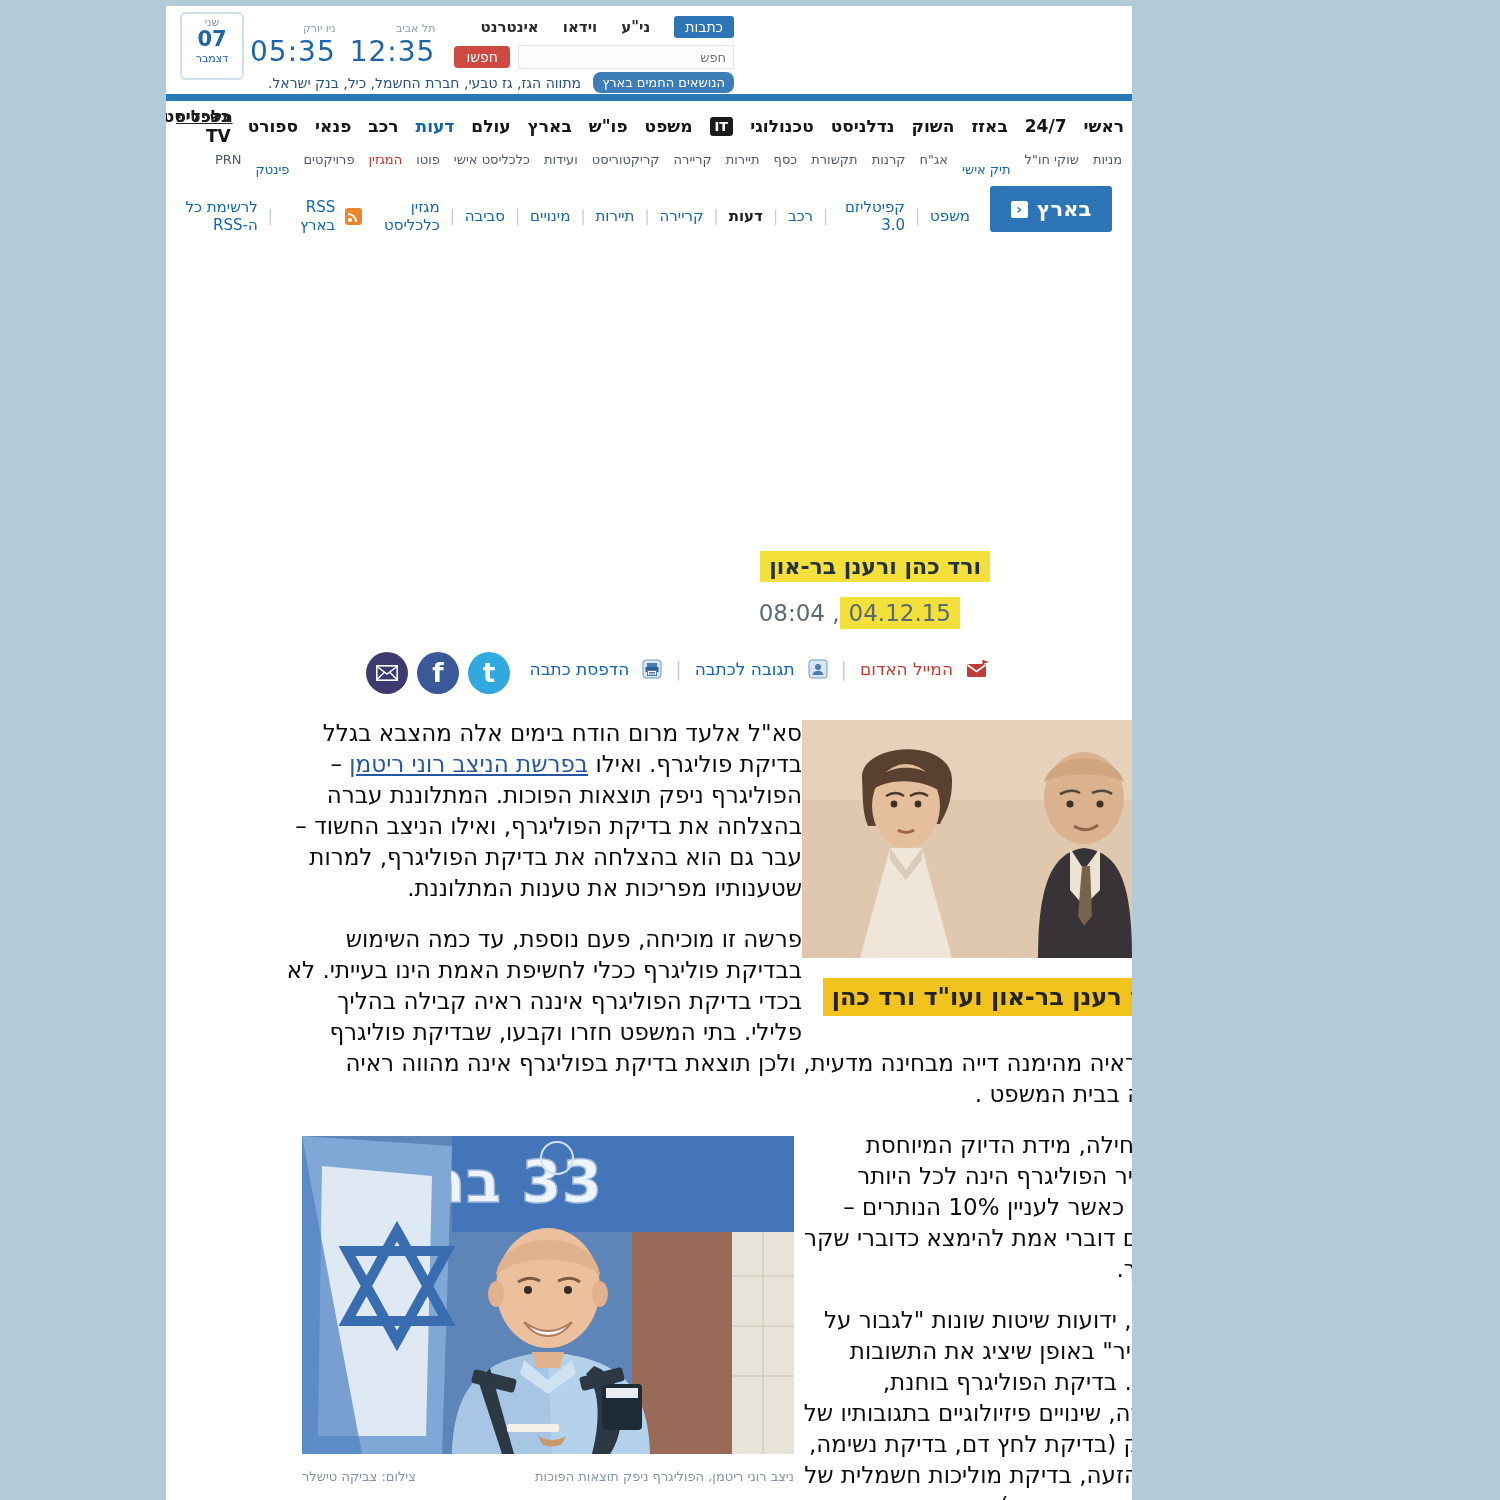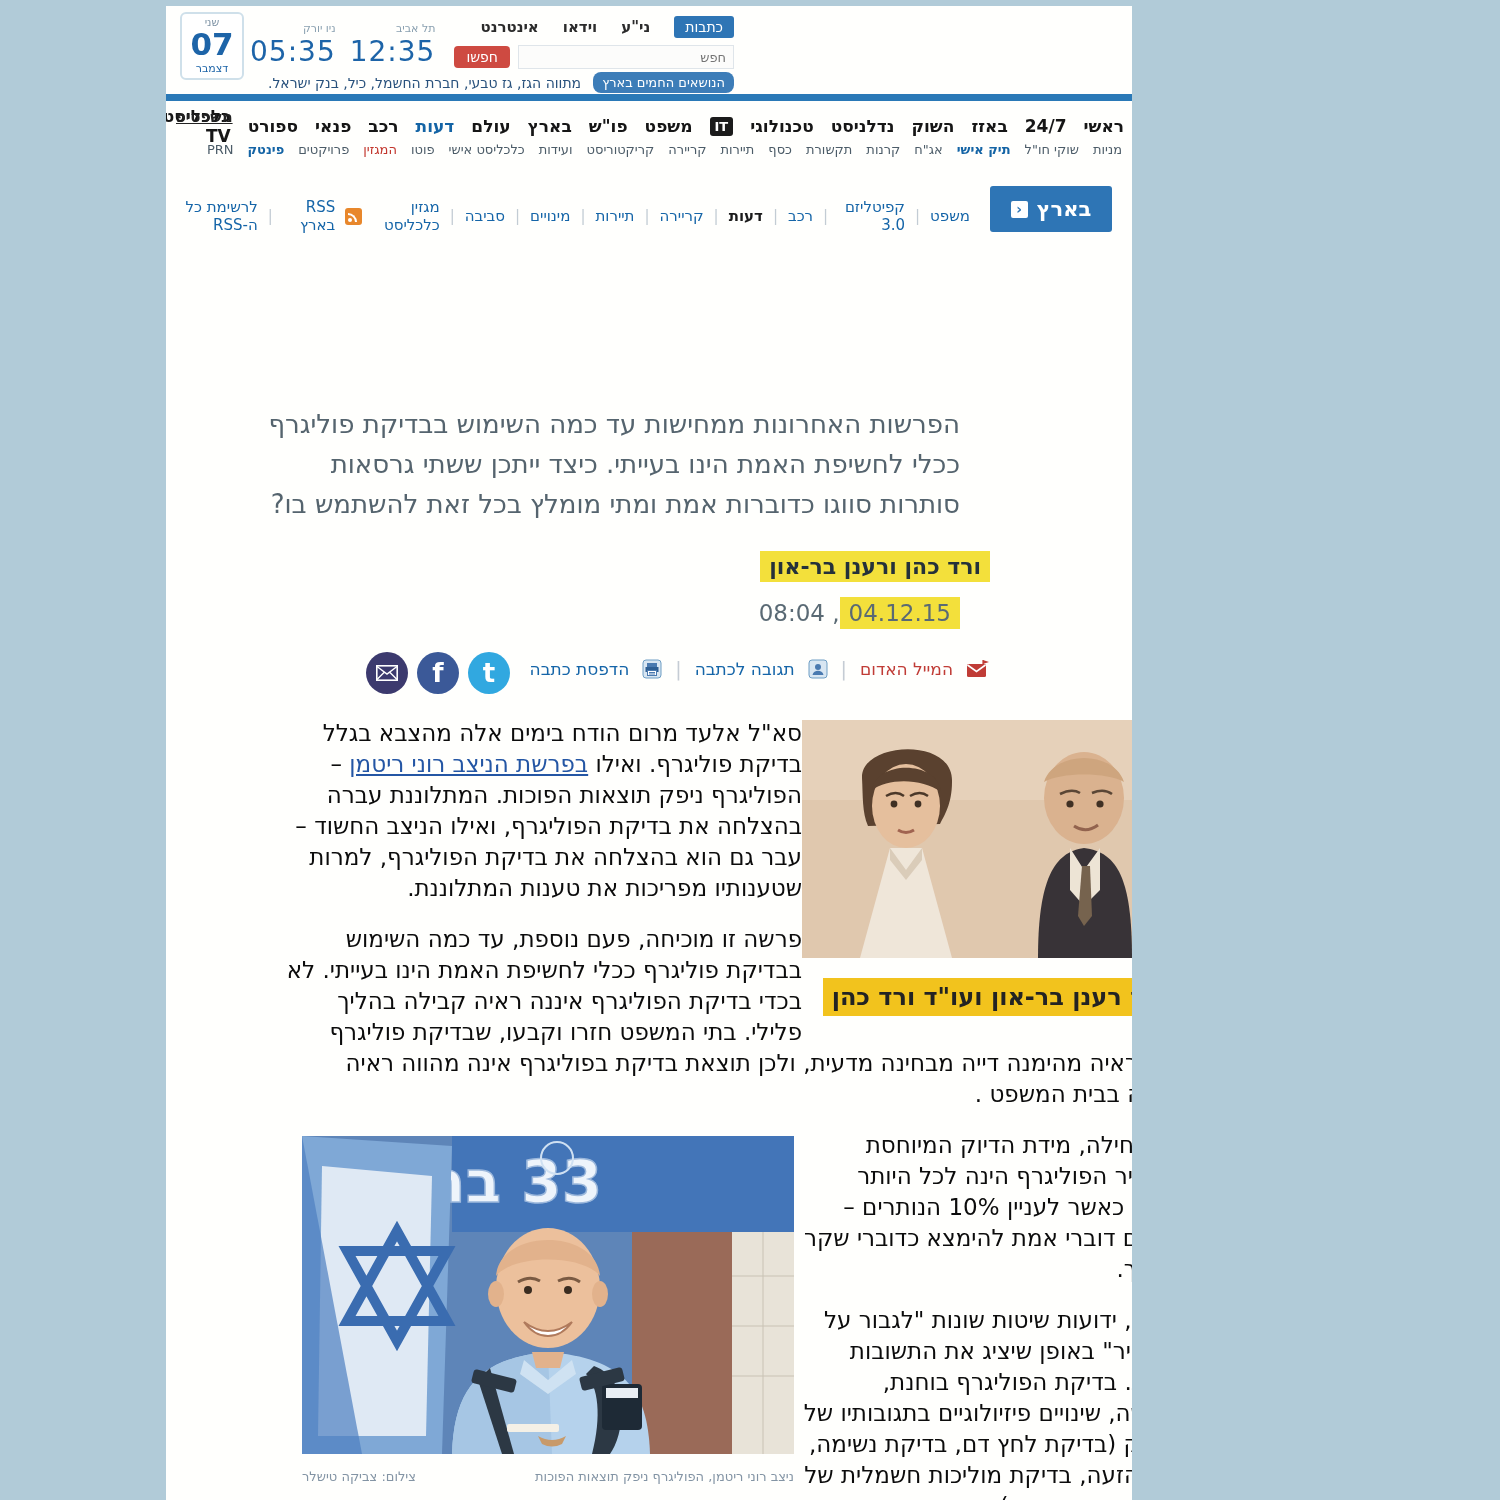--- a/index.html
+++ b/index.html
@@ -2,21 +2,21 @@
 <html lang="he"><head>
 <meta charset="utf-8">
 <style>
   html,body{margin:0;padding:0;width:1500px;height:1500px;overflow:hidden;
     background:#b1cbd8;font-family:"DejaVu Sans","Liberation Sans",sans-serif;}
   .page{position:absolute;left:166px;top:6px;width:966px;height:1494px;background:#fffffd;overflow:hidden;}
   
   .datebox{position:absolute;left:14px;top:6px;width:60px;height:64px;background:#fff;
     border:2px solid #cfe0ea;border-radius:6px;text-align:center;line-height:1;}
   .datebox .wd{font-size:11px;color:#7e93a5;margin-top:3px;}
-  .datebox .dd{font-size:31px;font-weight:bold;color:#1d64a8;margin-top:1px;}
+  .datebox .dd{font-size:21px;font-weight:bold;color:#1d64a8;margin-top:1px;}
   .datebox .mm{font-size:11px;color:#1d64a8;margin-top:3px;}
   .clocks{position:absolute;left:84px;top:16px;display:flex;gap:14px;direction:ltr;}
   .clock{display:flex;flex-direction:column;align-items:flex-end;}
   .clock .city{font-size:11px;color:#8aa0b0;}
   .clock .tm{font-size:28px;color:#1d64a8;letter-spacing:1px;}
   .logo{position:absolute;right:20px;top:6px;width:352px;height:78px;background:#bf2a26;border-radius:3px;
     color:#fff;font-weight:bold;font-size:57px;display:flex;align-items:center;justify-content:center;
     letter-spacing:-1px;}
   .tabsrow{position:absolute;right:398px;top:10px;direction:rtl;display:flex;gap:24px;align-items:center;}
   .tab-pill{background:#2e75b5;color:#fff;font-size:14px;padding:3px 11px;border-radius:3px;}
@@ -30,21 +30,21 @@
   .hot-topics{font-size:14px;color:#28517c;}
   .bluebar{position:absolute;left:0;top:88px;width:100%;height:7px;background:#2a79b7;}
   
   .nav1{position:absolute;right:8px;top:100px;direction:rtl;display:flex;gap:17px;align-items:center;
     font-size:17px;font-weight:bold;color:#161616;}
   .nav1 .blue{color:#1464a5;} .nav1 .red{color:#c2352c;}
   .it-badge{background:#1b1b1b;color:#fff;font-size:13px;font-weight:bold;border-radius:3px;padding:2px 5px;}
   .nav-left{position:absolute;left:10px;top:102px;font-size:15px;font-weight:bold;color:#222;text-decoration:underline;}
   .nav2{position:absolute;right:10px;top:136px;direction:rtl;display:flex;gap:14px;align-items:center;
     font-size:13px;color:#4c5c68;}
-  .nav2 .blue{color:#1464a5;font-weight:bold;} .nav2 .red{color:#c2352c;}
+  .nav2 .blue{color:#1464a5;font-weight:normal;margin-top:20px;} .nav2 .red{color:#c2352c;}
   
   .section-btn{position:absolute;right:20px;top:180px;width:122px;height:46px;background:#2e75b5;border-radius:3px;
     color:#fff;font-weight:bold;font-size:21px;display:flex;align-items:center;justify-content:center;gap:9px;direction:rtl;}
   .chev{width:17px;height:17px;background:#fff;border-radius:2px;color:#2e75b5;font-size:14px;font-weight:bold;
     display:flex;align-items:center;justify-content:center;line-height:1;}
   .subnav{position:absolute;right:162px;top:192px;direction:rtl;display:flex;gap:10px;align-items:center;
     font-size:15px;color:#1565a8;}
   .subnav .sep{color:#c3ccd4;} .subnav .bold{color:#1b1b1b;font-weight:bold;}
   .rss-ic{width:17px;height:17px;border-radius:3px;background:#e8872b;display:inline-block;position:relative;}
   .rss-ic i{position:absolute;left:3px;bottom:3px;width:4px;height:4px;border-radius:50%;background:#fff;}
@@ -183,21 +183,20 @@
     <span>מגזין כלכליסט</span>
     <span class="rss-ic ico">
         <b></b>
         <i></i>
       </span>
     <span>RSS בארץ</span>
       <span class="sep">|</span>
     <span>לרשימת כל ה-RSS</span>
   </div>
 
-  <div class="a-sub">הפרשות האחרונות ממחישות עד כמה השימוש בבדיקת פוליגרף ככלי לחשיפת האמת הינו בעייתי. כיצד ייתכן ששתי גרסאות סותרות סווגו כדוברות אמת ומתי מומלץ בכל זאת להשתמש בו?</div>
   <div class="a-author">
     <span class="hl-y">ורד כהן ורענן בר-און</span>
   </div>
   <div class="a-date">
     <span class="hl-y">04.12.15</span><span>, 08:04</span>
   </div>
 
   <div class="toolbar">
     <svg class="ico" width="24" height="20" viewBox="0 0 24 20">
       <rect x="1" y="5" width="19" height="13" rx="1.5" fill="#c03c36"></rect>

